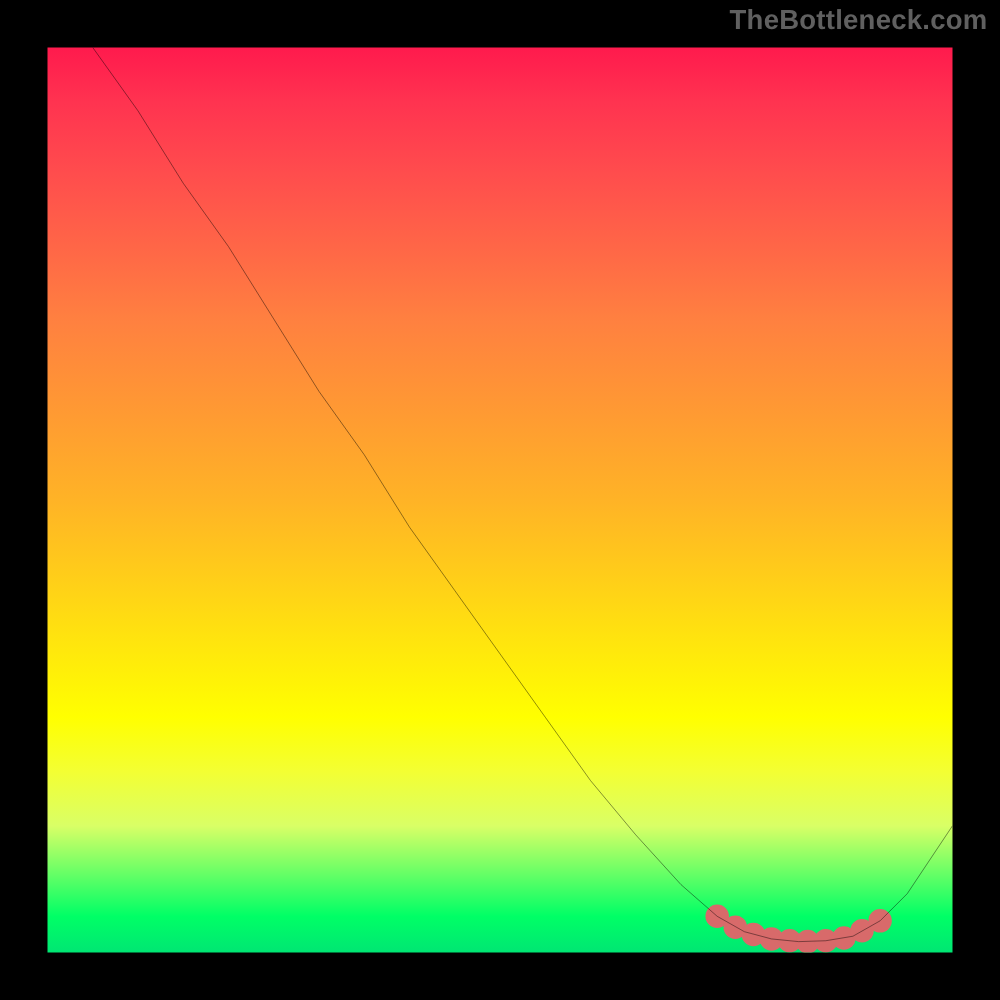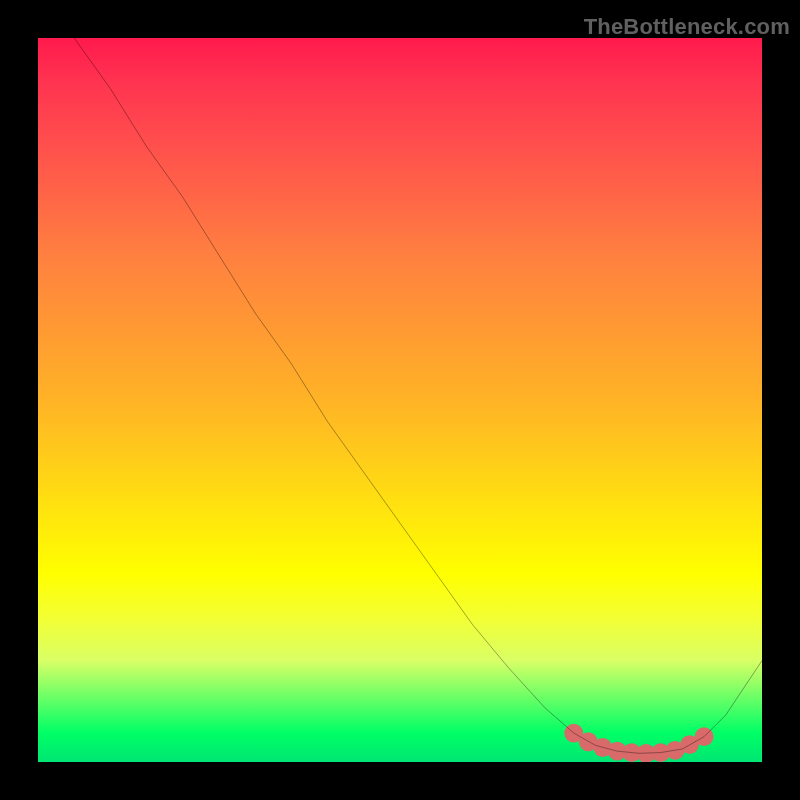--- a/index.html
+++ b/index.html
@@ -42,21 +42,21 @@
   }
   svg.curve {
     position: absolute;
     left: 0;
     top: 0;
     width: 724px;
     height: 724px;
   }
   .watermark {
     position: absolute;
-    top: 14px;
+    top: 3px;
     right: 10px;
     color: #606060;
     font-size: 22px;
     font-weight: bold;
     letter-spacing: 0.2px;
   }
 </style>
 </head>
 <body>
 

